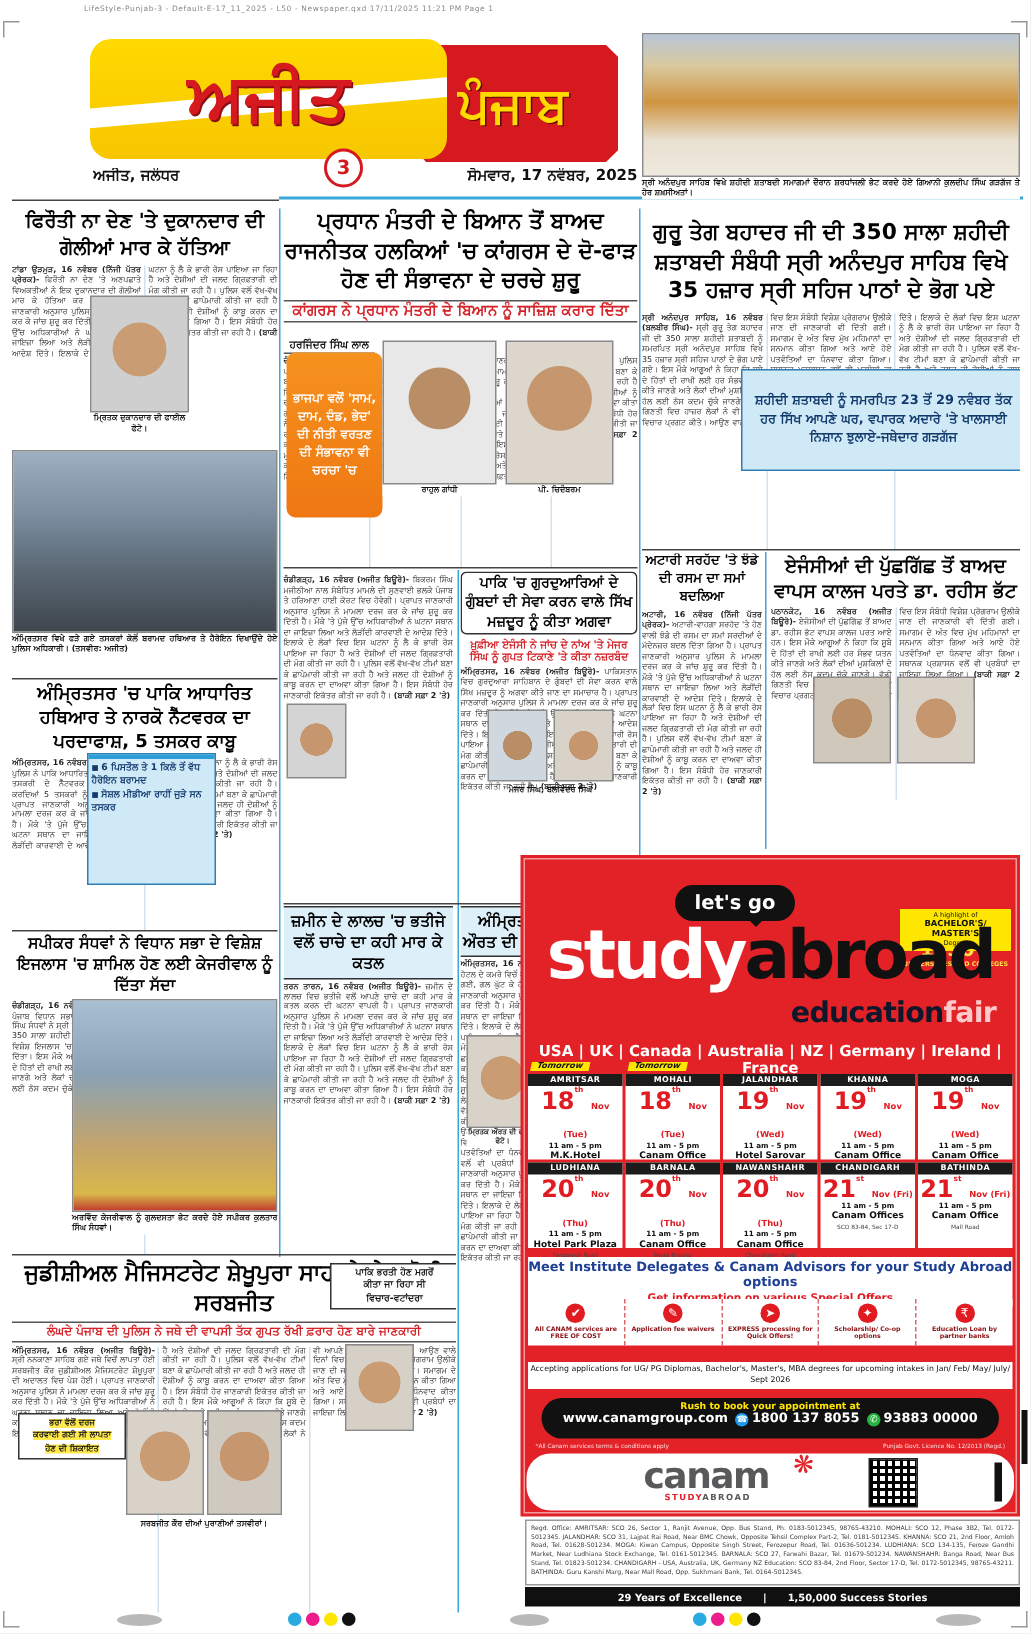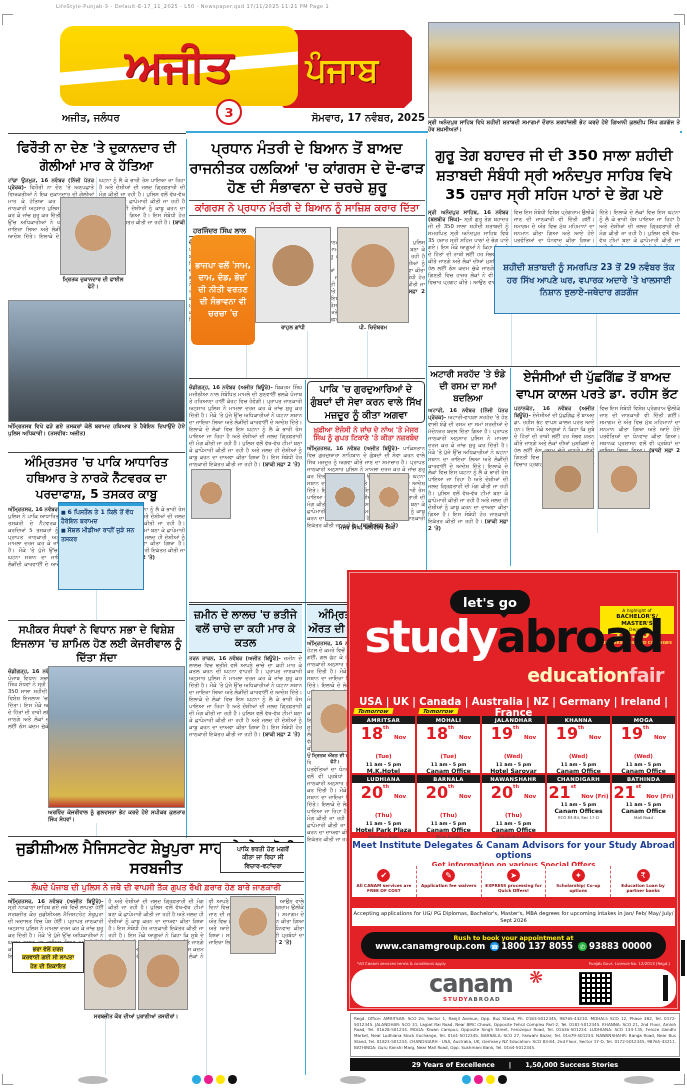--- a/index.html
+++ b/index.html
@@ -52,21 +52,21 @@
   .hline{position:absolute;height:1px;background:#444;}
   
   .ad{left:347px;top:570px;width:333px;height:441px;background:#e32227;}
   .ad .inner{position:absolute;inset:2px;border:1px solid rgba(255,255,255,.55);}
   .lets{position:absolute;left:103px;top:20px;width:80px;height:24px;background:#111;border-radius:12px;
         color:#fff;font-weight:bold;font-size:13px;display:flex;align-items:center;justify-content:center;}
   .lets:after{content:"";position:absolute;left:48px;top:22px;border:6px solid transparent;border-top-color:#111;}
   .sa{position:absolute;left:0;top:44px;width:100%;text-align:center;font-weight:bold;font-size:45px;line-height:1;letter-spacing:-2px;}
   .sa .w{color:#fff;}.sa .b{color:#111;}
   .ef{position:absolute;right:16px;top:94px;font-weight:bold;font-size:19px;letter-spacing:-.5px;}
-  .ef .b{color:#fef9c3;}.ef .p{color:#ffc9c9;}
+  .ef .b{color:#0f172a;}.ef .p{color:#ffc9c9;}
   .countries{position:absolute;left:0;top:126px;width:100%;text-align:center;color:#fff;font-weight:bold;font-size:10px;}
   .apply{position:absolute;right:6px;top:3px;width:74px;text-align:center;color:#fde047;line-height:1.1;margin-top:48px;}
   .apply .a1{font-size:5px;}.apply .a2{font-size:13px;font-weight:bold;}.apply .a3{font-size:4.2px;font-weight:bold;}
   .degtag{position:absolute;right:6px;top:36px;width:74px;background:#ffe600;color:#111;text-align:center;
           font-size:4.4px;line-height:1.2;padding:2px 0;}
   .degtag b{font-size:5.6px;}
   .evgrid{position:absolute;left:5px;top:146px;width:323px;display:grid;grid-template-columns:repeat(5,1fr);
           grid-auto-rows:57px;gap:2px;}
   .ev{background:#fff;position:relative;text-align:center;padding-top:8px;}
   .ev .city{position:absolute;left:0;top:0;width:100%;height:8px;background:#1c1c1c;color:#fff;

